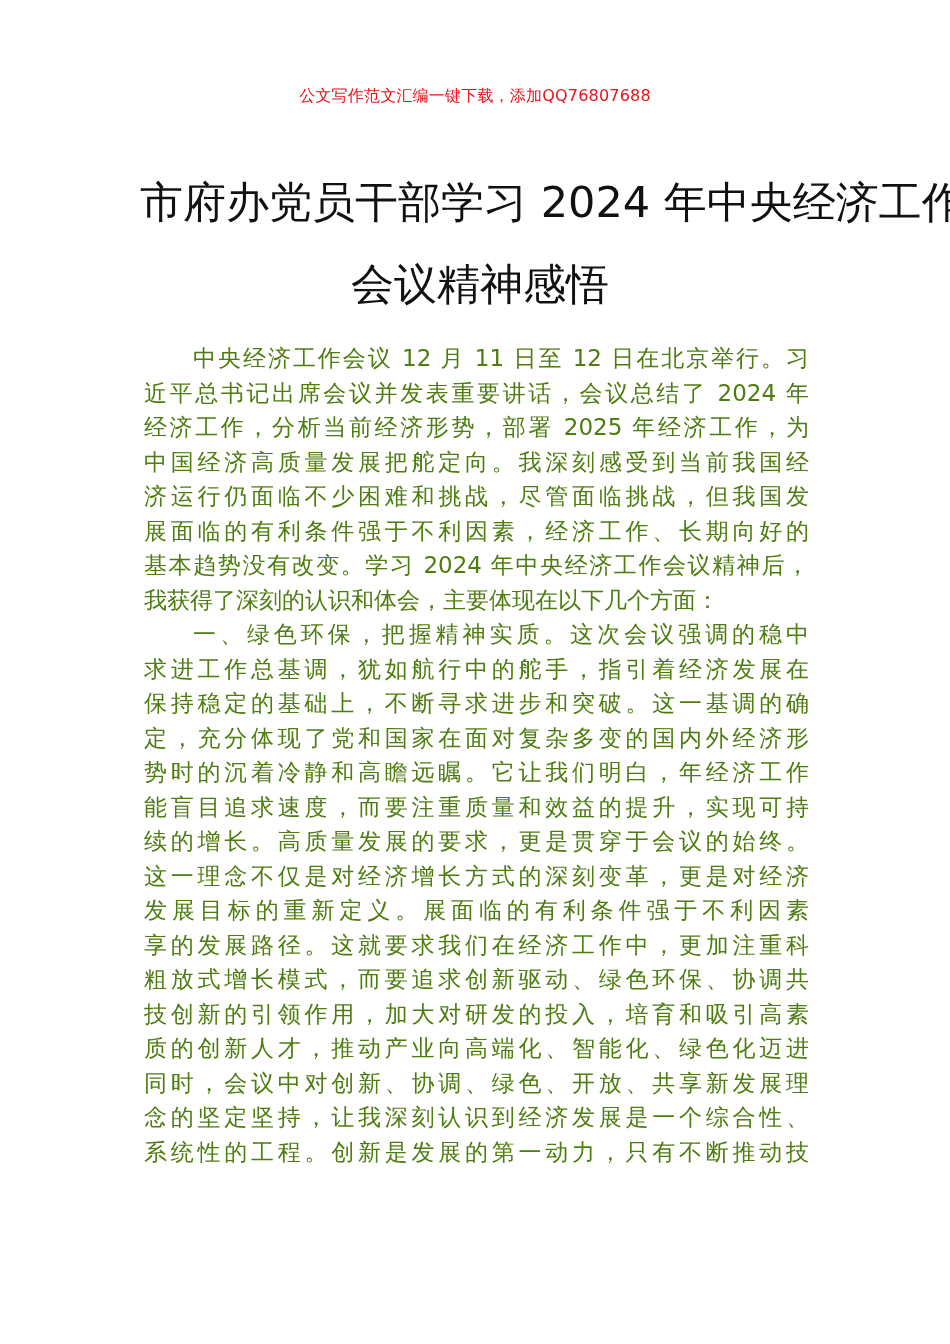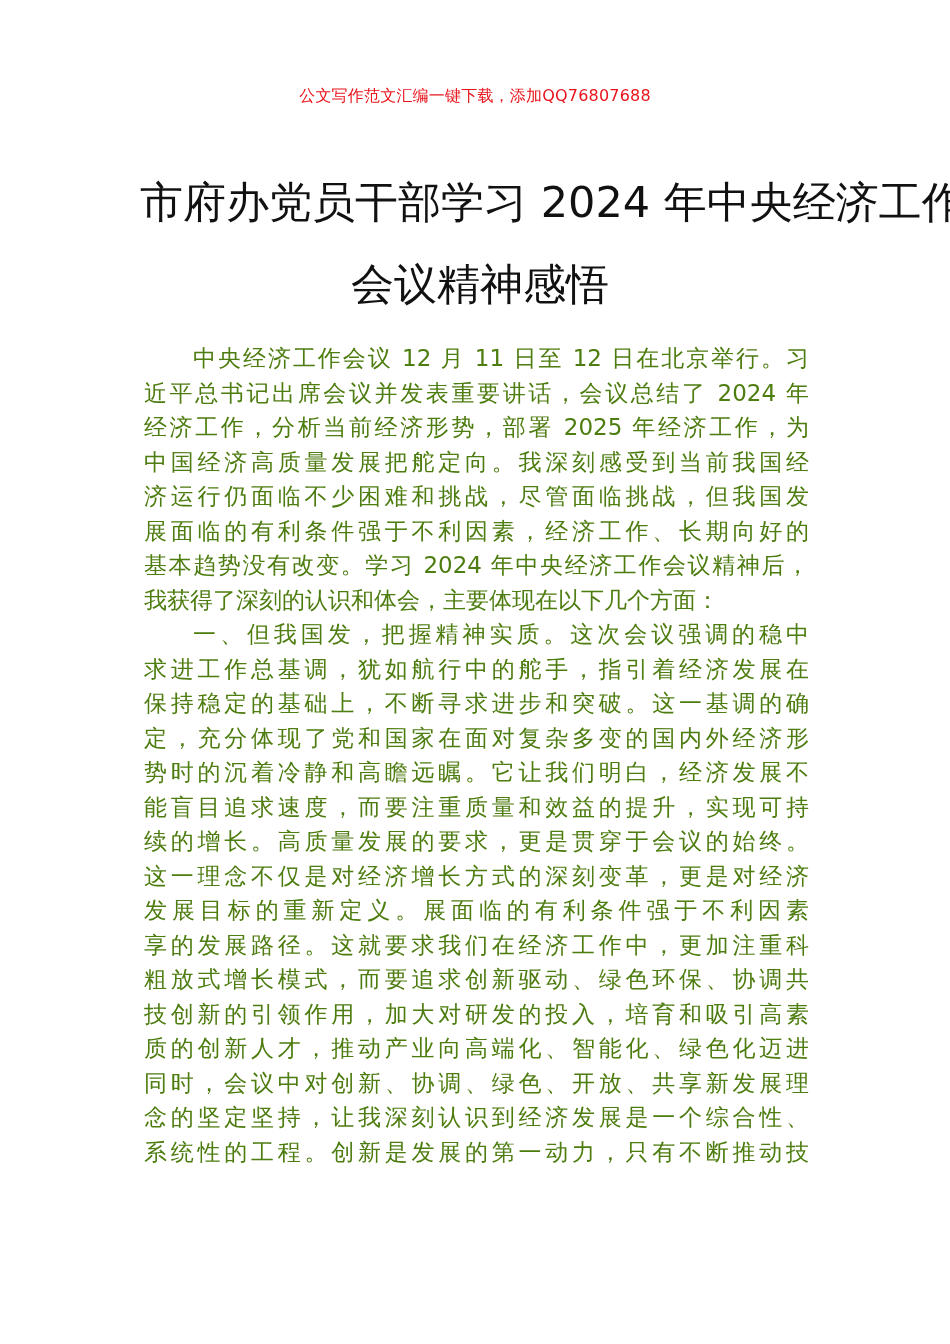--- a/index.html
+++ b/index.html
@@ -74,25 +74,25 @@
 
   <div class="body-text">
     <div class="line indent">中央经济工作会议 12 月 11 日至 12 日在北京举行。习</div>
     <div class="line">近平总书记出席会议并发表重要讲话，会议总结了 2024 年</div>
     <div class="line">经济工作，分析当前经济形势，部署 2025 年经济工作，为</div>
     <div class="line">中国经济高质量发展把舵定向。我深刻感受到当前我国经</div>
     <div class="line">济运行仍面临不少困难和挑战，尽管面临挑战，但我国发</div>
     <div class="line">展面临的有利条件强于不利因素，经济工作、长期向好的</div>
     <div class="line">基本趋势没有改变。学习 2024 年中央经济工作会议精神后，</div>
     <div class="line short">我获得了深刻的认识和体会，主要体现在以下几个方面：</div>
-    <div class="line indent">一、但我国发，把握精神实质。这次会议强调的稳中</div>
+    <div class="line indent">一、绿色环保，把握精神实质。这次会议强调的稳中</div>
     <div class="line">求进工作总基调，犹如航行中的舵手，指引着经济发展在</div>
     <div class="line">保持稳定的基础上，不断寻求进步和突破。这一基调的确</div>
     <div class="line">定，充分体现了党和国家在面对复杂多变的国内外经济形</div>
-    <div class="line">势时的沉着冷静和高瞻远瞩。它让我们明白，经济发展不</div>
+    <div class="line">势时的沉着冷静和高瞻远瞩。它让我们明白，年经济工作</div>
     <div class="line">能盲目追求速度，而要注重质量和效益的提升，实现可持</div>
     <div class="line">续的增长。高质量发展的要求，更是贯穿于会议的始终。</div>
     <div class="line">这一理念不仅是对经济增长方式的深刻变革，更是对经济</div>
     <div class="line">发展目标的重新定义。展面临的有利条件强于不利因素</div>
     <div class="line">享的发展路径。这就要求我们在经济工作中，更加注重科</div>
     <div class="line">粗放式增长模式，而要追求创新驱动、绿色环保、协调共</div>
     <div class="line">技创新的引领作用，加大对研发的投入，培育和吸引高素</div>
     <div class="line">质的创新人才，推动产业向高端化、智能化、绿色化迈进</div>
     <div class="line">同时，会议中对创新、协调、绿色、开放、共享新发展理</div>
     <div class="line">念的坚定坚持，让我深刻认识到经济发展是一个综合性、</div>

